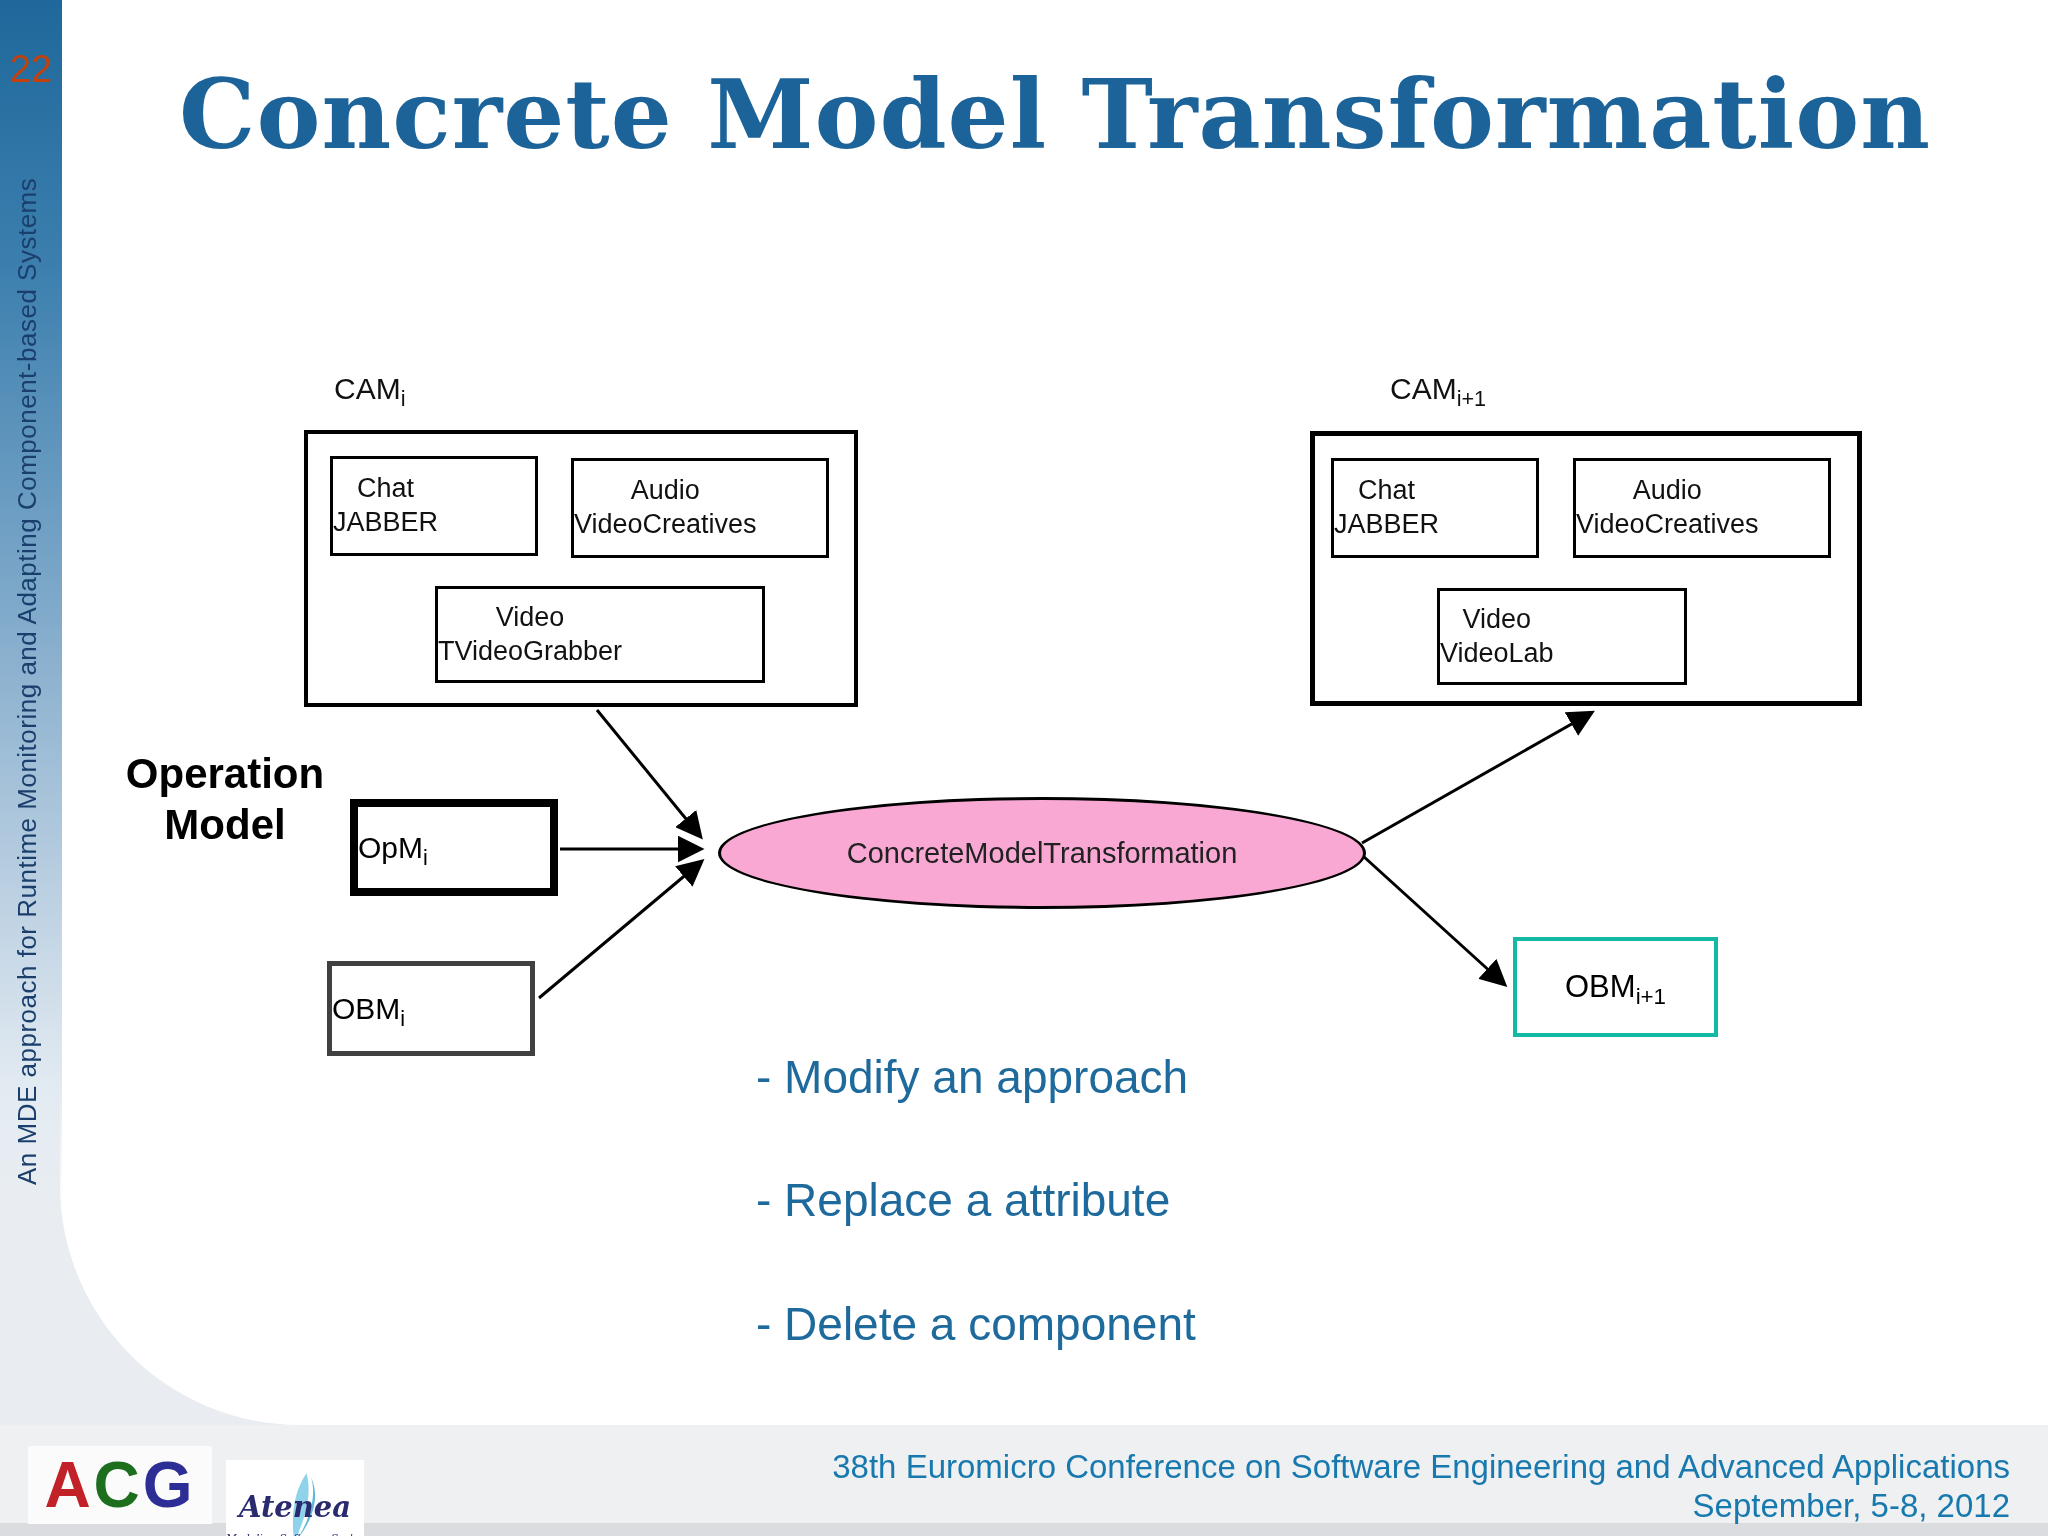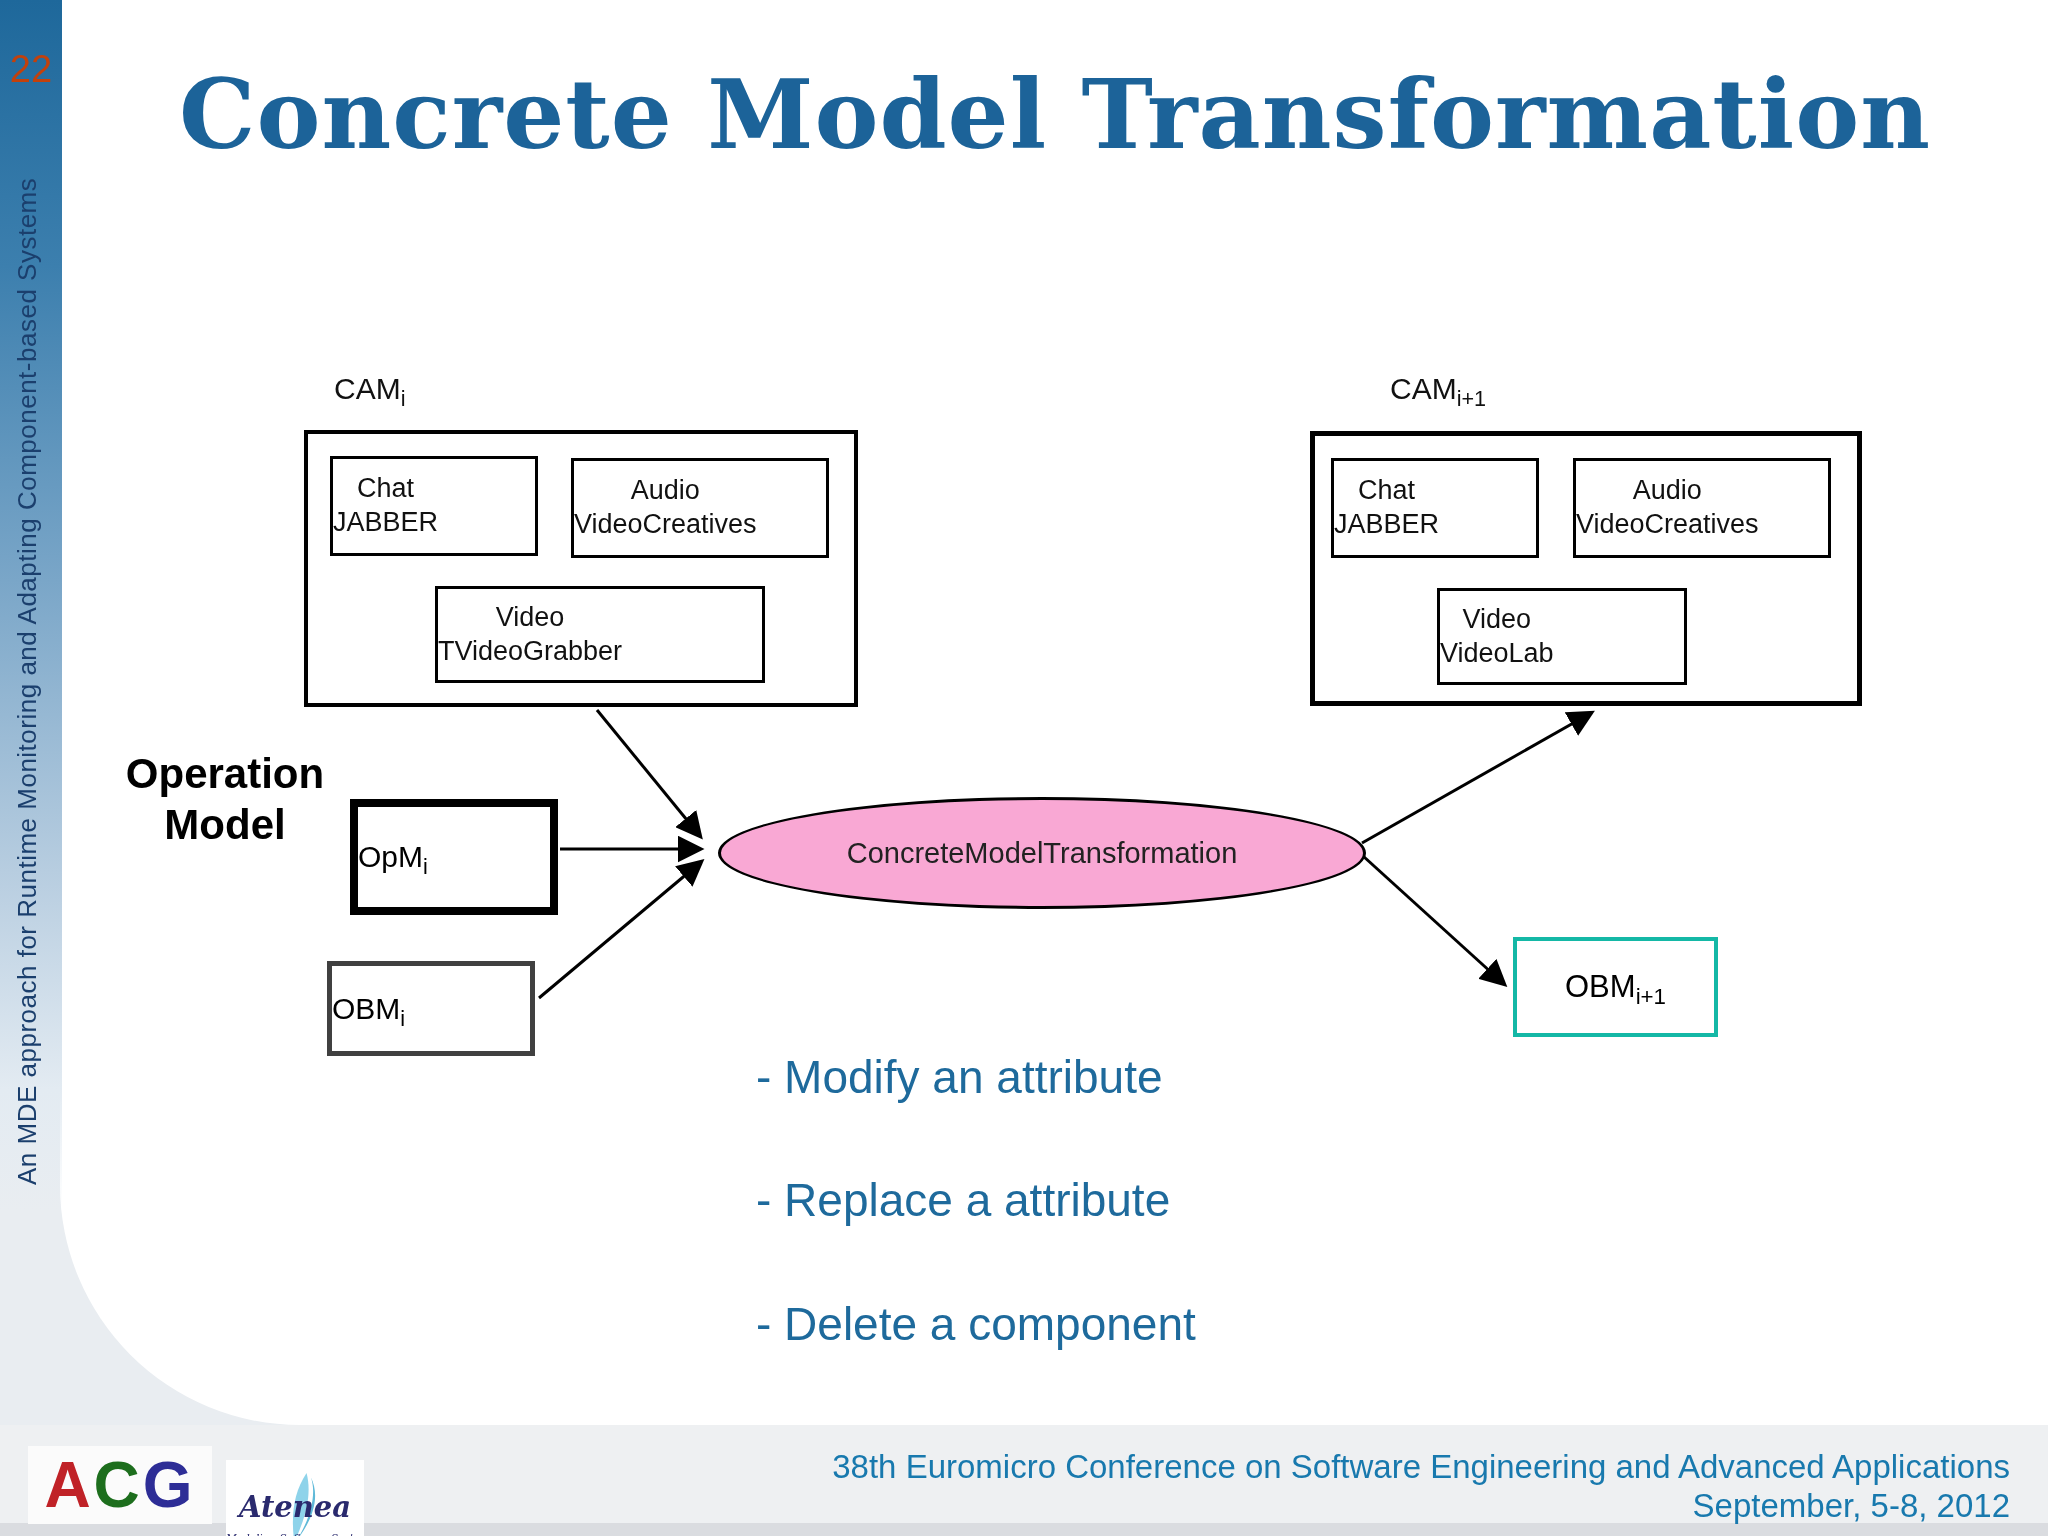--- a/index.html
+++ b/index.html
@@ -161,36 +161,36 @@
     <div class="two-line">
       <span>Video</span>
       <span>VideoLab</span>
     </div>
   </div>
 
   <div class="op-label">
     <div>Operation</div>
     <div>Model</div>
   </div>
-  <div class="dbox opm-box" style="left:350px; top:799px; width:208px; height:116px;">
+  <div class="dbox opm-box" style="left:350px; top:799px; width:208px; height:97px;">
     <span><span>OpM</span><sub>i</sub></span>
   </div>
   <div class="dbox obm-box" style="left:327px; top:961px; width:208px; height:95px;">
     <span><span>OBM</span><sub>i</sub></span>
   </div>
 
   <div class="ellipse">
     <span>ConcreteModelTransformation</span>
   </div>
 
   <div class="dbox obm-next-box" style="left:1513px; top:937px; width:205px; height:100px;">
     <span><span>OBM</span><sub>i+1</sub></span>
   </div>
 
-  <div class="bullet" style="top:1050px;">- Modify an attribute</div>
+  <div class="bullet" style="top:1050px;">- Modify an approach</div>
   <div class="bullet" style="top:1173px;">- Replace a attribute</div>
   <div class="bullet" style="top:1297px;">- Delete a component</div>
 
   <div class="acg-box">
     <span class="acg-a">A</span>
       <span class="acg-c">C</span>
       <span class="acg-g">G</span>
   </div>
   <div class="atenea-box">
     <svg class="atenea-feather" viewBox="0 0 60 92" xmlns="http://www.w3.org/2000/svg">

